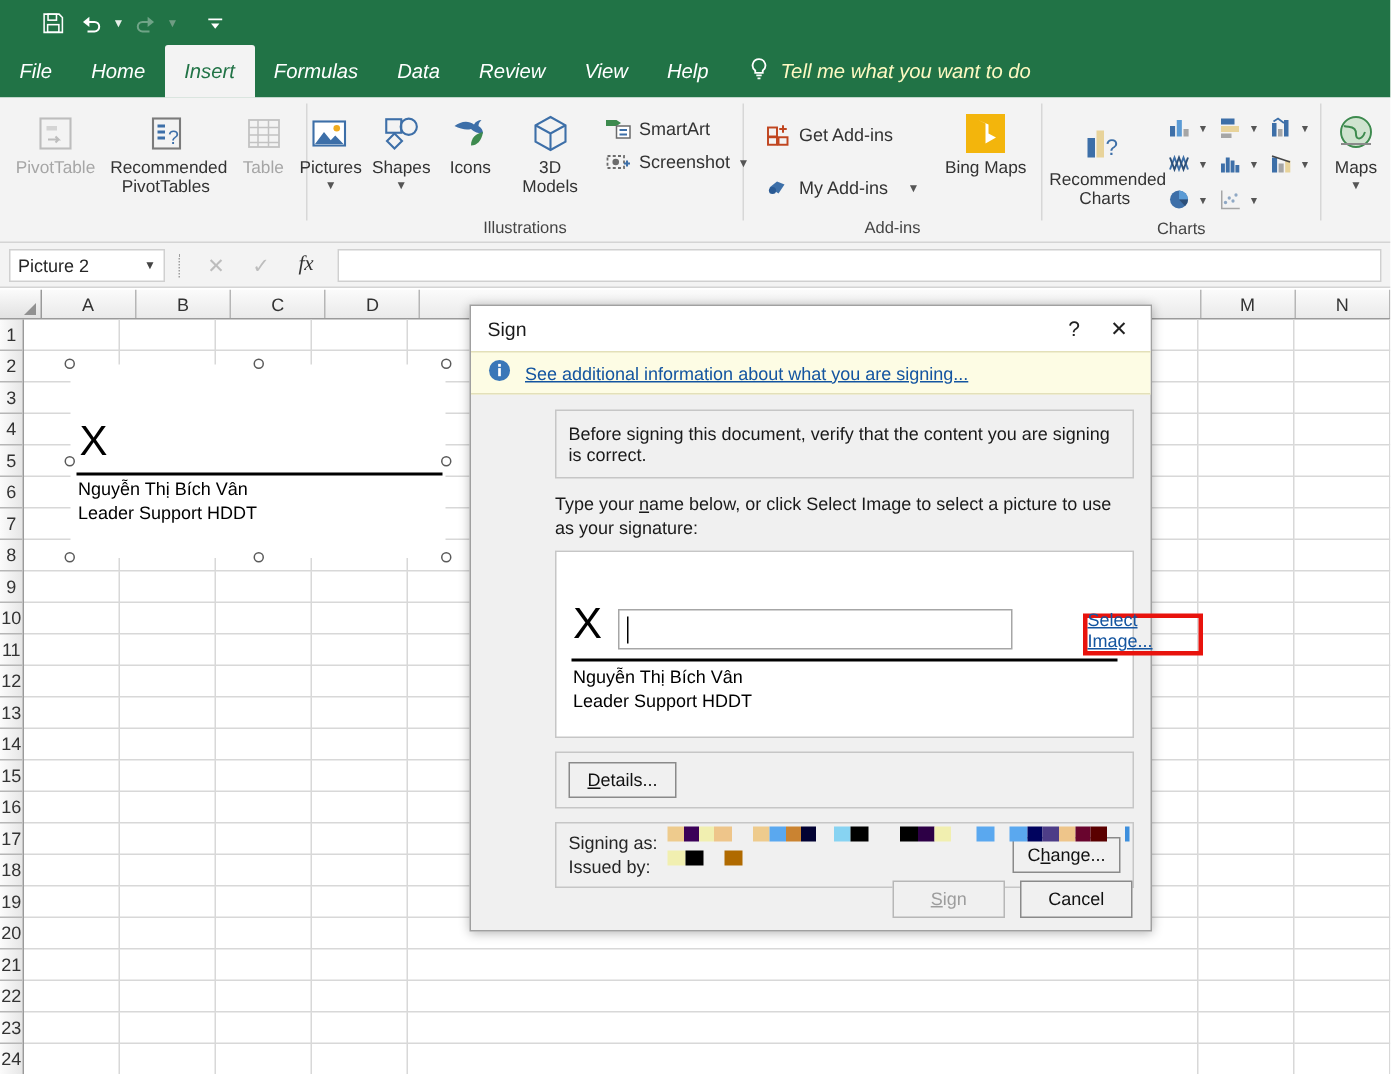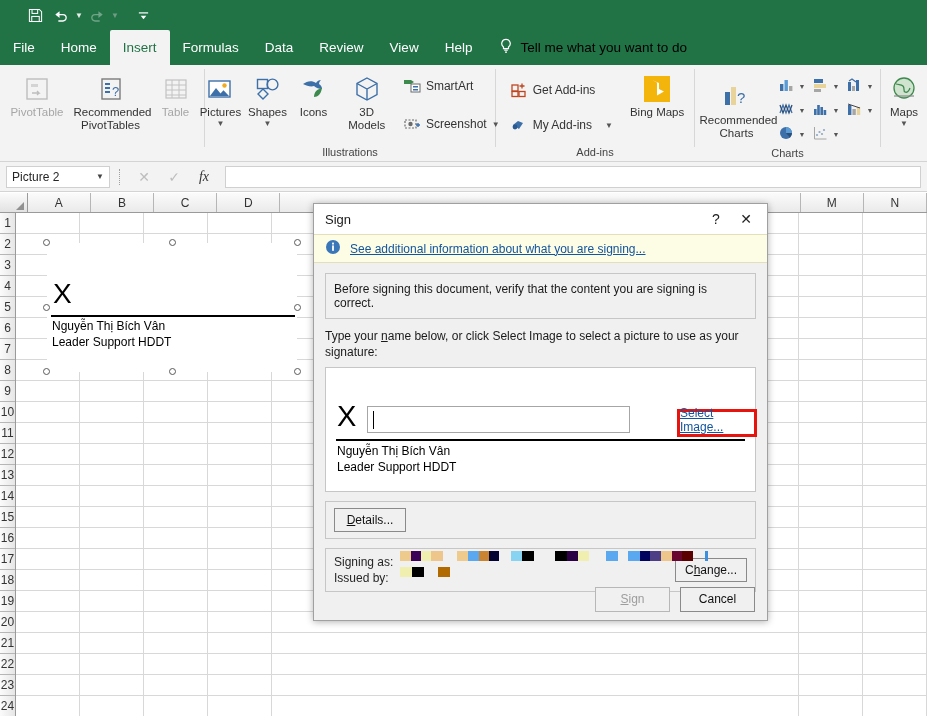--- a/index.html
+++ b/index.html
@@ -22,28 +22,29 @@
   }
   .qat-btn svg { display:block; }
   .qat-caret { width:10px; display:flex; align-items:center; justify-content:center;
      color:#e6efe9; font-size:8px; }
   .qat-caret.dim { color:#6f9c83; }
 
   
   #tabsrow {
     height:35px; background:#217346; display:flex; align-items:flex-end;
     position:relative;
+    font-style:italic;
   }
   .tab {
     height:35px; line-height:35px; padding:0 13px; color:#fff;
     font-size:13.5px; white-space:nowrap;
   }
   .tab.active { background:#f3f3f3; color:#217346; border-radius:2px 2px 0 0; }
   #tellme {
-    display:flex; align-items:center; height:35px; color:#000000;
+    display:flex; align-items:center; height:35px; color:#fef9c3;
     font-size:13.5px; margin-left:14px; gap:7px;
   }
   #tellme .bulb { display:block; }
 
   
   #ribbon {
     height:97px; background:#f3f3f3; border-bottom:1px solid #d4d4d4;
     display:flex; position:relative;
   }
   .group { position:relative; height:97px; display:flex;
@@ -129,21 +130,21 @@
     box-shadow:0 1px 7px rgba(0,0,0,0.30);
   }
   #dlgtitle { height:30px; background:#fff; display:flex; align-items:center;
      padding:0 6px 0 11px; }
   #dlgtitle .t { flex:1; font-size:13px; color:#1a1a1a; }
   .dlgbtn { width:30px; height:26px; display:flex; align-items:center;
      justify-content:center; font-size:14px; color:#222; }
   #infobar { height:29px; background:#fdfce4; border-top:1px solid #e3e0b9;
      border-bottom:1px solid #e3e0b9; display:flex; align-items:center; padding:0 11px; gap:9px; }
   #infobar a { color:#1455a0; font-size:12px; text-decoration:underline; }
-  .dlgbody { padding:10px 11px 0 11px; }
+  .dlgbody { padding:10px 11px 0 11px;margin-left:45px; }
   #noticebox { border:1px solid #c6c6c6; background:#f0f0f0; padding:8px 8px;
      font-size:12px; color:#1a1a1a; }
   #typelabel { margin-top:9px; font-size:12px; color:#1a1a1a; line-height:16px; }
   #typelabel u { text-decoration:underline; }
   #sigpanel { margin-top:7px; border:1px solid #c6c6c6; background:#fff;
      height:125px; position:relative; }
   #sigpanel .bigX { position:absolute; left:11px; top:34px; font-size:29px;
      line-height:29px; color:#000; }
   #sigpanel .sigin { position:absolute; left:41px; top:38px; width:263px; height:27px;
      border:1px solid #a6a6a6; background:#fff; }
@@ -300,21 +301,21 @@
       </div>
       <div class="bigbtn" style="min-width:54px">
         <div class="ic">
           <svg width="28" height="28" viewBox="0 0 28 28">
               <path d="M14 3l10 5.5v11L14 25 4 19.5v-11z" fill="none" stroke="#3d6fa8" stroke-width="1.4"></path>
               <path d="M4 8.5L14 14l10-5.5M14 14v11" fill="none" stroke="#3d6fa8" stroke-width="1.4"></path>
             </svg>
         </div>
         <div class="lbl">3D Models</div>
       </div>
-      <div style="display:flex;flex-direction:column;gap:16px;padding-top:5px;margin-left:3px">
+      <div style="display:flex;flex-direction:column;gap:0;padding-top:5px;margin-left:3px">
         <div class="smallbtn">
           <span class="ic">
             <svg width="17" height="16" viewBox="0 0 17 16">
                 <path d="M0 2h7l3 2-3 2H0z" fill="#3d8a4e"></path>
                 <rect x="7" y="6" width="9" height="8" fill="#fff" stroke="#6b6b6b" stroke-width="1"></rect>
                 <path d="M9 8h5v1.4H9zm0 3h5v1.4H9z" fill="#3d6fa8"></path>
               </svg>
           </span>
           <span>SmartArt</span>
         </div>

